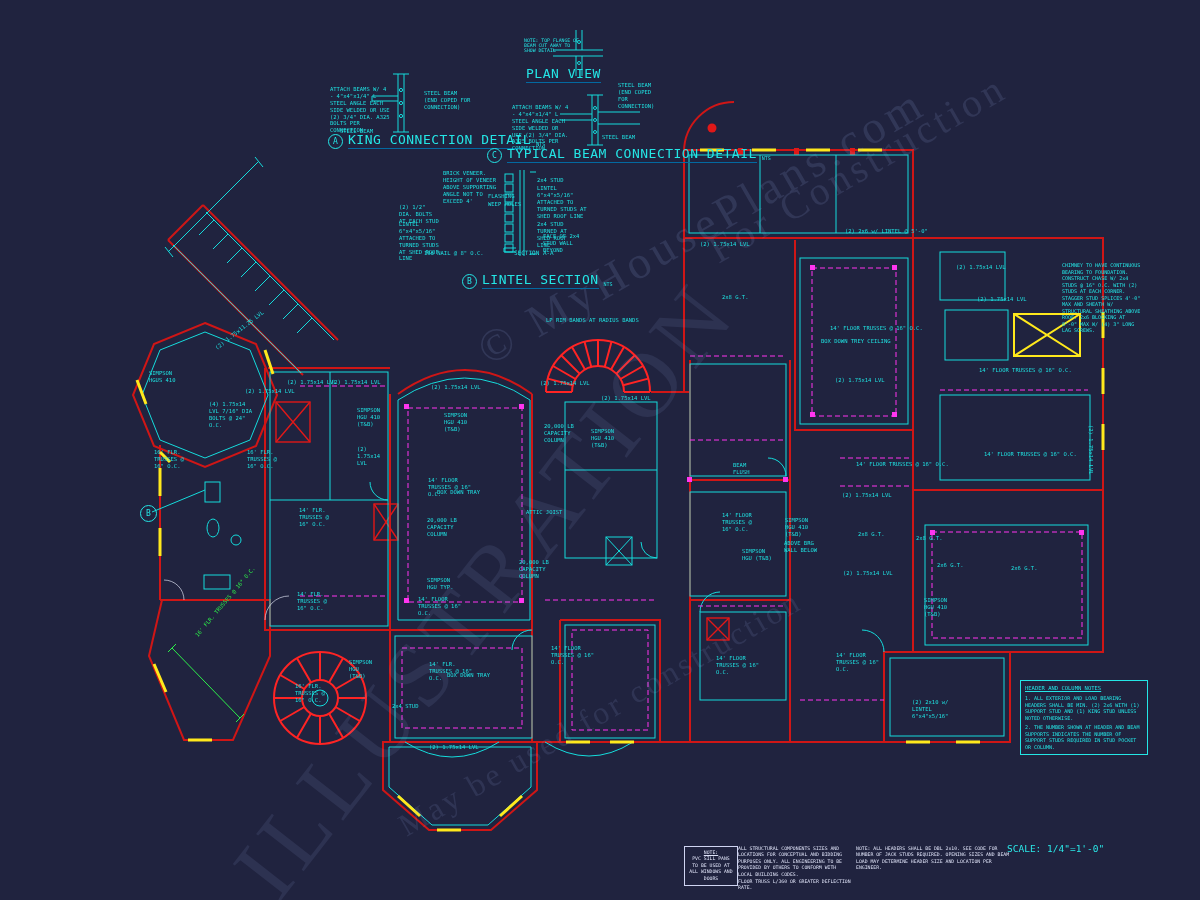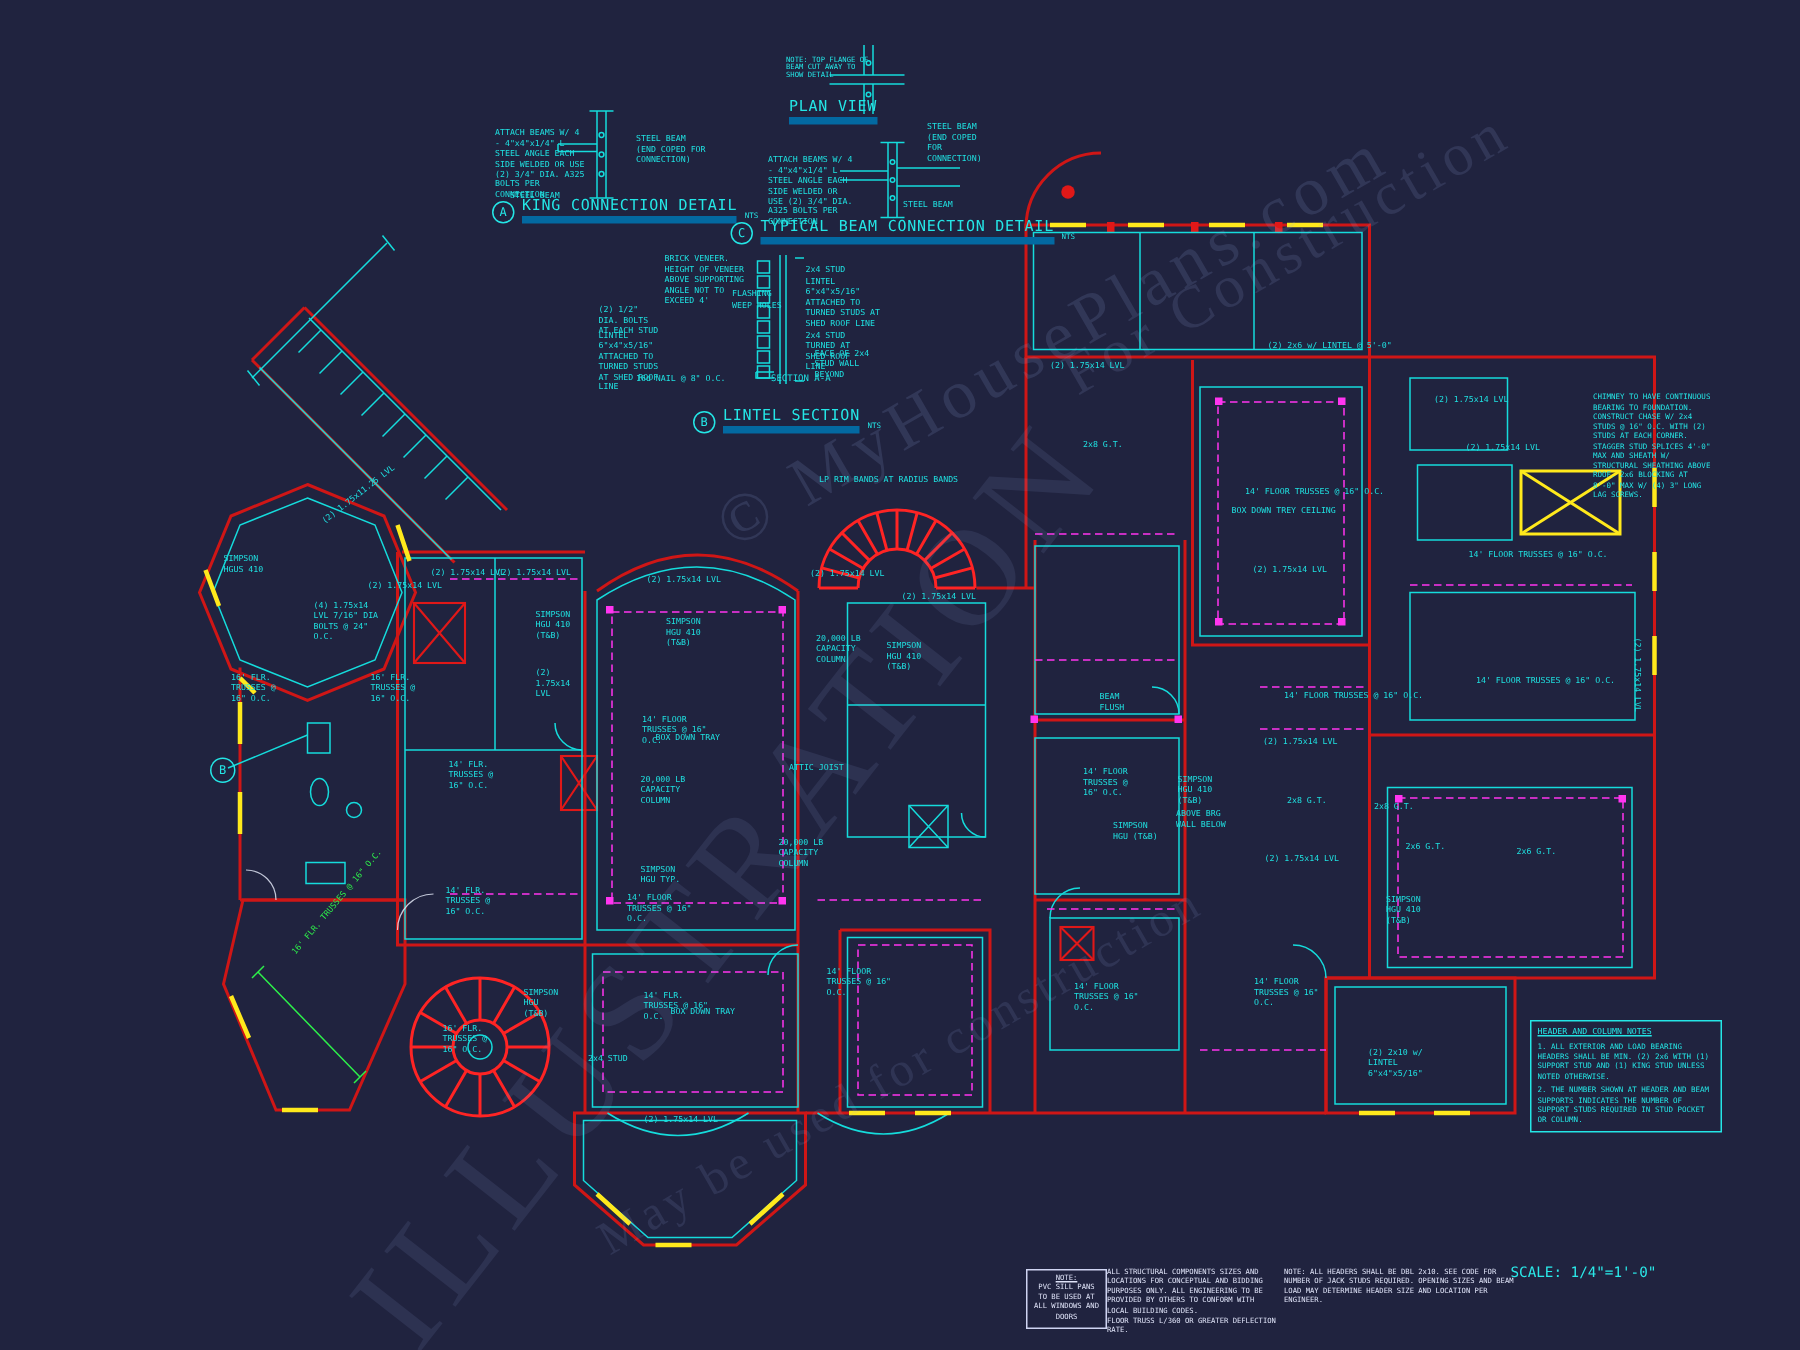--- a/index.html
+++ b/index.html
@@ -7,21 +7,21 @@
          font-family:"DejaVu Sans Mono",monospace;}
   svg{position:absolute;left:0;top:0;}
   
   .ann{position:absolute;color:#1fe0e0;font-size:5.5px;line-height:1.25;white-space:nowrap;
        transform-origin:left top;}
   .ann.green{color:#2df04a}
   
   .dt{position:absolute;display:flex;align-items:flex-end;gap:5px;color:#24e6e6;}
   .dt .bub{width:13px;height:13px;border:1px solid #24e6e6;border-radius:50%;font-size:8px;
            display:flex;align-items:center;justify-content:center;flex:0 0 auto;}
-  .dt .lbl{font-size:10px;letter-spacing:.5px;border-bottom:5px solid #0369a1;padding-bottom:1px;}
+  .dt .lbl{font-size:13px;letter-spacing:.5px;border-bottom:1px solid #0369a1;padding-bottom:1px;}
   .dt .nts{font-size:5px;padding-bottom:2px;}
   .refbub{position:absolute;width:15px;height:15px;border:1px solid #24e6e6;border-radius:50%;
           color:#24e6e6;font-size:8px;display:flex;align-items:center;justify-content:center;}
   
   .tinynote{position:absolute;color:#dfe3f8;font-size:4.8px;line-height:1.35;}
   .boxed{border:1px solid #cfd4f2;padding:3px 3px;}
   .cyanbox{position:absolute;border:1px solid #24e6e6;color:#24e6e6;font-size:5px;line-height:1.3;
            padding:4px 4px;}
   .cyanbox .bt{text-decoration:underline;margin-bottom:3px;font-size:5.5px;}
   .cyannote{position:absolute;color:#24e6e6;font-size:5px;line-height:1.3;}

